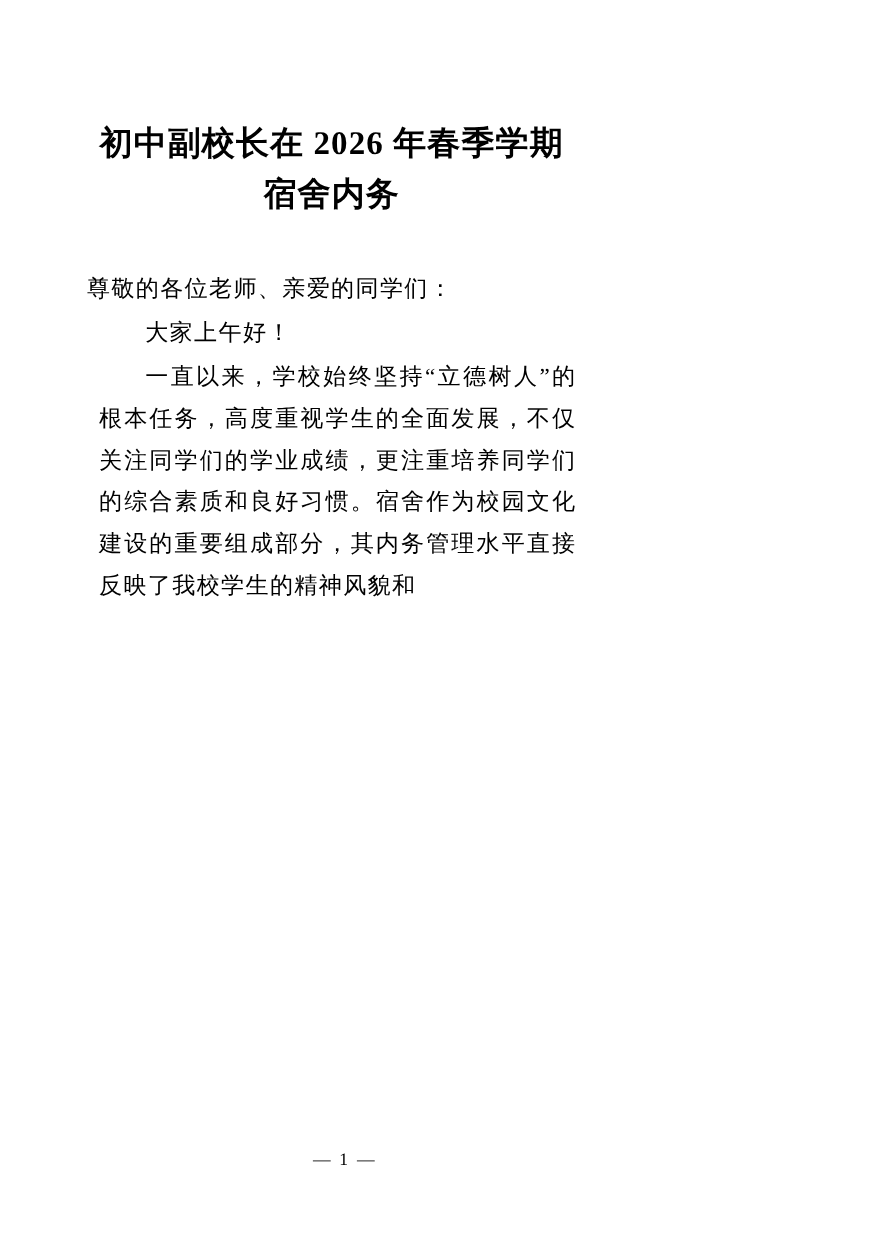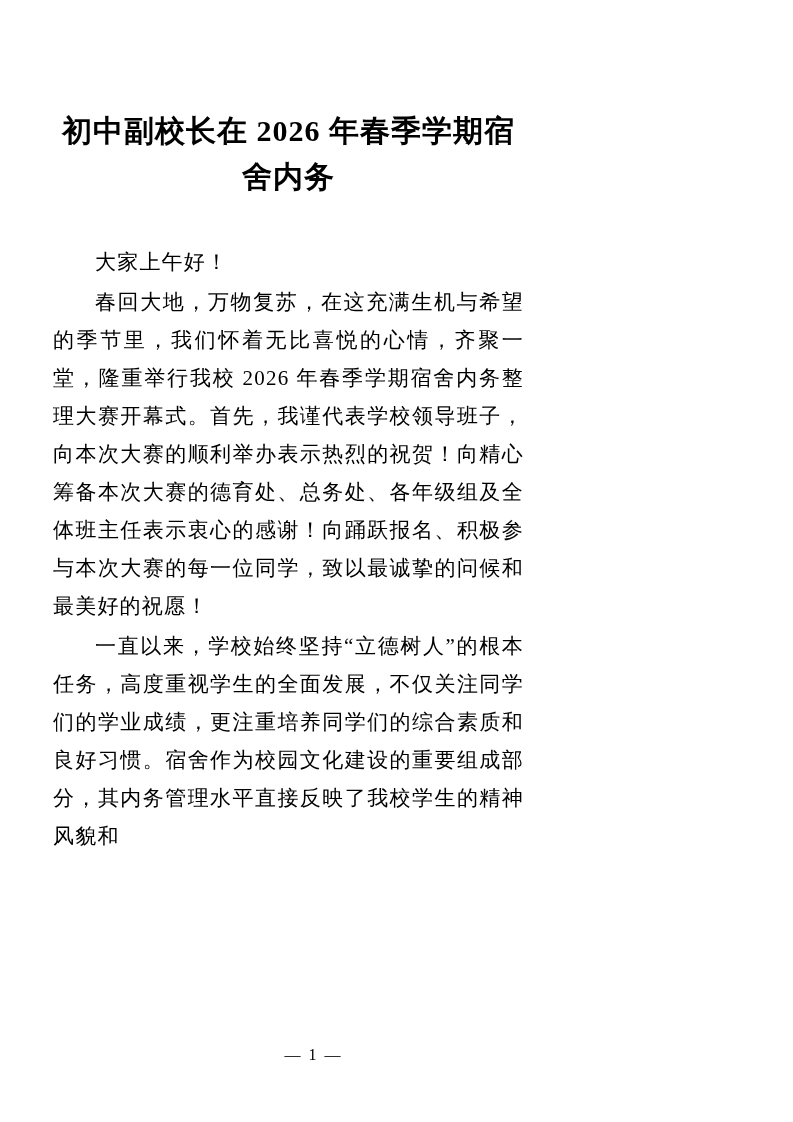--- a/index.html
+++ b/index.html
@@ -13,21 +13,21 @@
     font-family: "Liberation Serif", "DejaVu Serif", serif;
     color: #000000;
     overflow: hidden;
   }
   .page {
     position: relative;
     width: 627px;
     height: 1122px;
     background: #ffffff;
     box-sizing: border-box;
-    padding: 108px 103px 0 53px;
+    padding: 108px 103px 0 79px;
   }
   .doc-title {
     margin: 0 0 44px 0;
     font-size: 30px;
     font-weight: bold;
     line-height: 1.52;
     text-align: center;
     letter-spacing: 1px;
   }
   .body-text {
@@ -37,20 +37,21 @@
     letter-spacing: 1.2px;
   }
   .para {
     margin: 0;
   }
   .para.indent {
     text-indent: 2em;
   }
   .para + .para {
     margin-top: 2px;
+    margin-left: 11px;
   }
   .footer {
     position: absolute;
     left: 0;
     bottom: 58px;
     width: 100%;
     text-align: center;
     font-size: 16px;
     letter-spacing: 2px;
   }
@@ -58,20 +59,20 @@
 </head>
 <body>
 
 <div class="page">
 
   <h1 class="doc-title">
     <span>初中副校长在 2026 年春季学期宿舍内务</span><br>
   </h1>
 
   <div class="body-text">
+    <p class="para">尊敬的各位老师、亲爱的同学们：</p>
     <p class="para indent">大家上午好！</p>
-    <p class="para indent">春回大地，万物复苏，在这充满生机与希望的季节里，我们怀着无比喜悦的心情，齐聚一堂，隆重举行我校 2026 年春季学期宿舍内务整理大赛开幕式。首先，我谨代表学校领导班子，向本次大赛的顺利举办表示热烈的祝贺！向精心筹备本次大赛的德育处、总务处、各年级组及全体班主任表示衷心的感谢！向踊跃报名、积极参与本次大赛的每一位同学，致以最诚挚的问候和最美好的祝愿！</p>
     <p class="para indent">一直以来，学校始终坚持“立德树人”的根本任务，高度重视学生的全面发展，不仅关注同学们的学业成绩，更注重培养同学们的综合素质和良好习惯。宿舍作为校园文化建设的重要组成部分，其内务管理水平直接反映了我校学生的精神风貌和</p>
   </div>
 
   <div class="footer">— 1 —</div>
 
 </div>
 
 </body></html>

